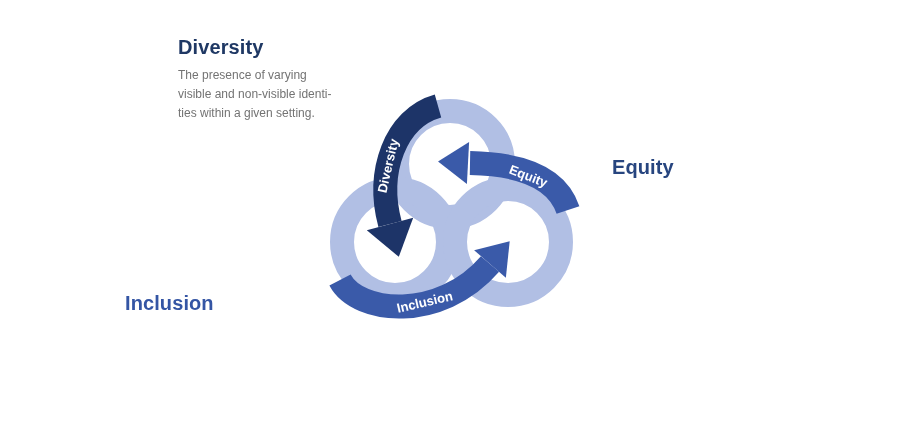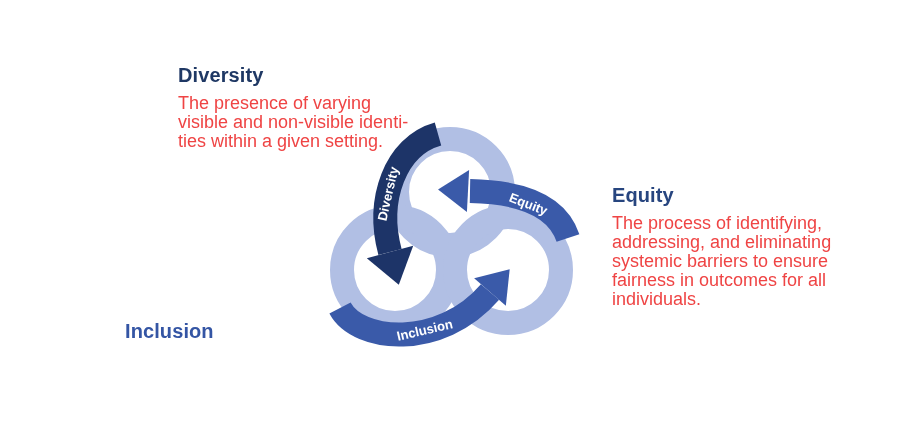--- a/index.html
+++ b/index.html
@@ -5,34 +5,33 @@
   * { margin: 0; padding: 0; box-sizing: border-box; }
   html, body { background: #ffffff; }
   body { font-family: "Liberation Sans", sans-serif; }
 
   .canvas {
     position: relative;
     width: 905px;
     height: 373px;
     background: #ffffff;
     overflow: hidden;
-    margin-top: 28px;
   }
 
   .block { position: absolute; }
   .block h2 {
     font-size: 20px;
     font-weight: bold;
     margin-bottom: 7px;
     letter-spacing: 0.1px;
   }
   .block p {
-    font-size: 18px;
+    font-size: 12px;
     line-height: 19px;
-    color: #ef4444;
+    color: #737373;
     white-space: pre-line;
   }
 
   .diversity-block { left: 178px; top: 36px; }
   .equity-block    { left: 612px; top: 156px; }
   .inclusion-block { left: 125px; top: 292px; }
 
   .diversity-block h2 { color: #1f3864; }
   .equity-block h2    { color: #27457f; }
   .inclusion-block h2 { color: #3455a4; }
@@ -51,25 +50,20 @@
 
   <section class="block diversity-block">
     <h2>Diversity</h2>
     <p>The presence of varying
 visible and non-visible identi-
 ties within a given setting.</p>
   </section>
 
   <section class="block equity-block">
     <h2>Equity</h2>
-    <p>The process of identifying,
-addressing, and eliminating
-systemic barriers to ensure
-fairness in outcomes for all
-individuals.</p>
   </section>
 
   <section class="block inclusion-block">
     <h2>Inclusion</h2>
   </section>
 
   <svg class="knot-svg" width="300" height="250" viewBox="0 0 300 250" aria-hidden="true">
 
     <g fill="none">
       <circle cx="150" cy="72" r="53" stroke-width="24" stroke="#b1bfe4"></circle>

